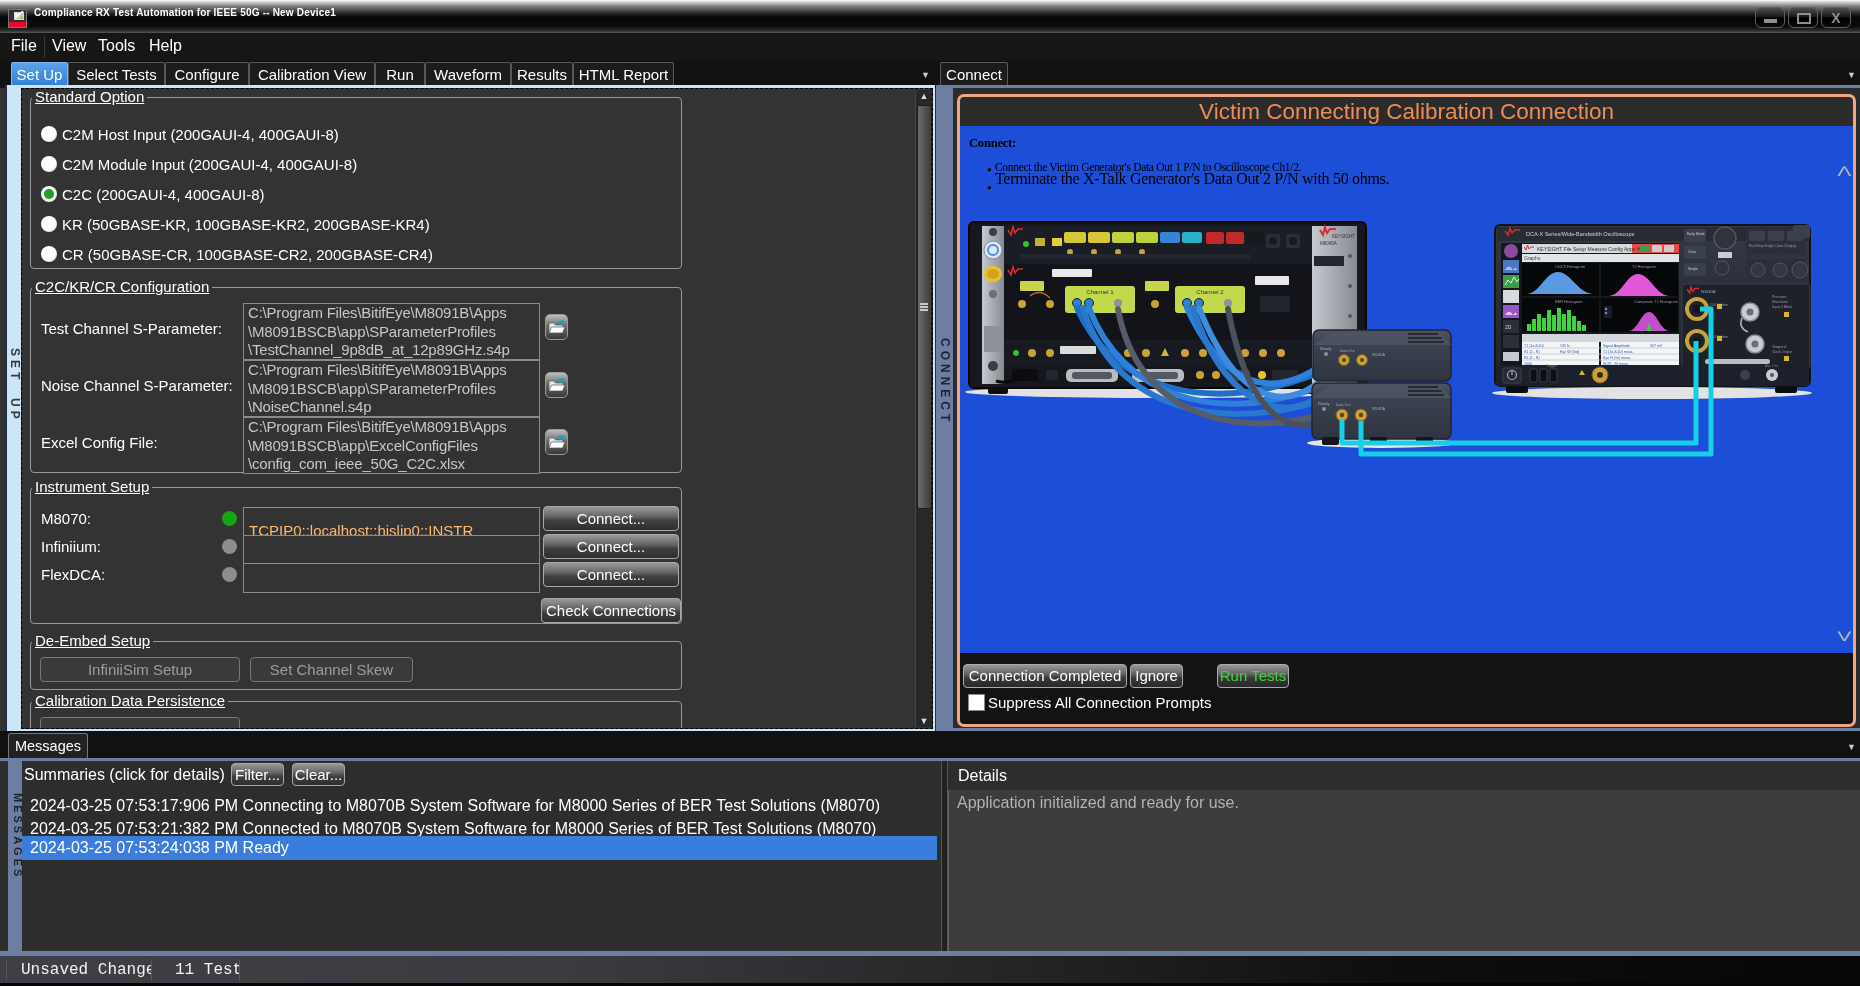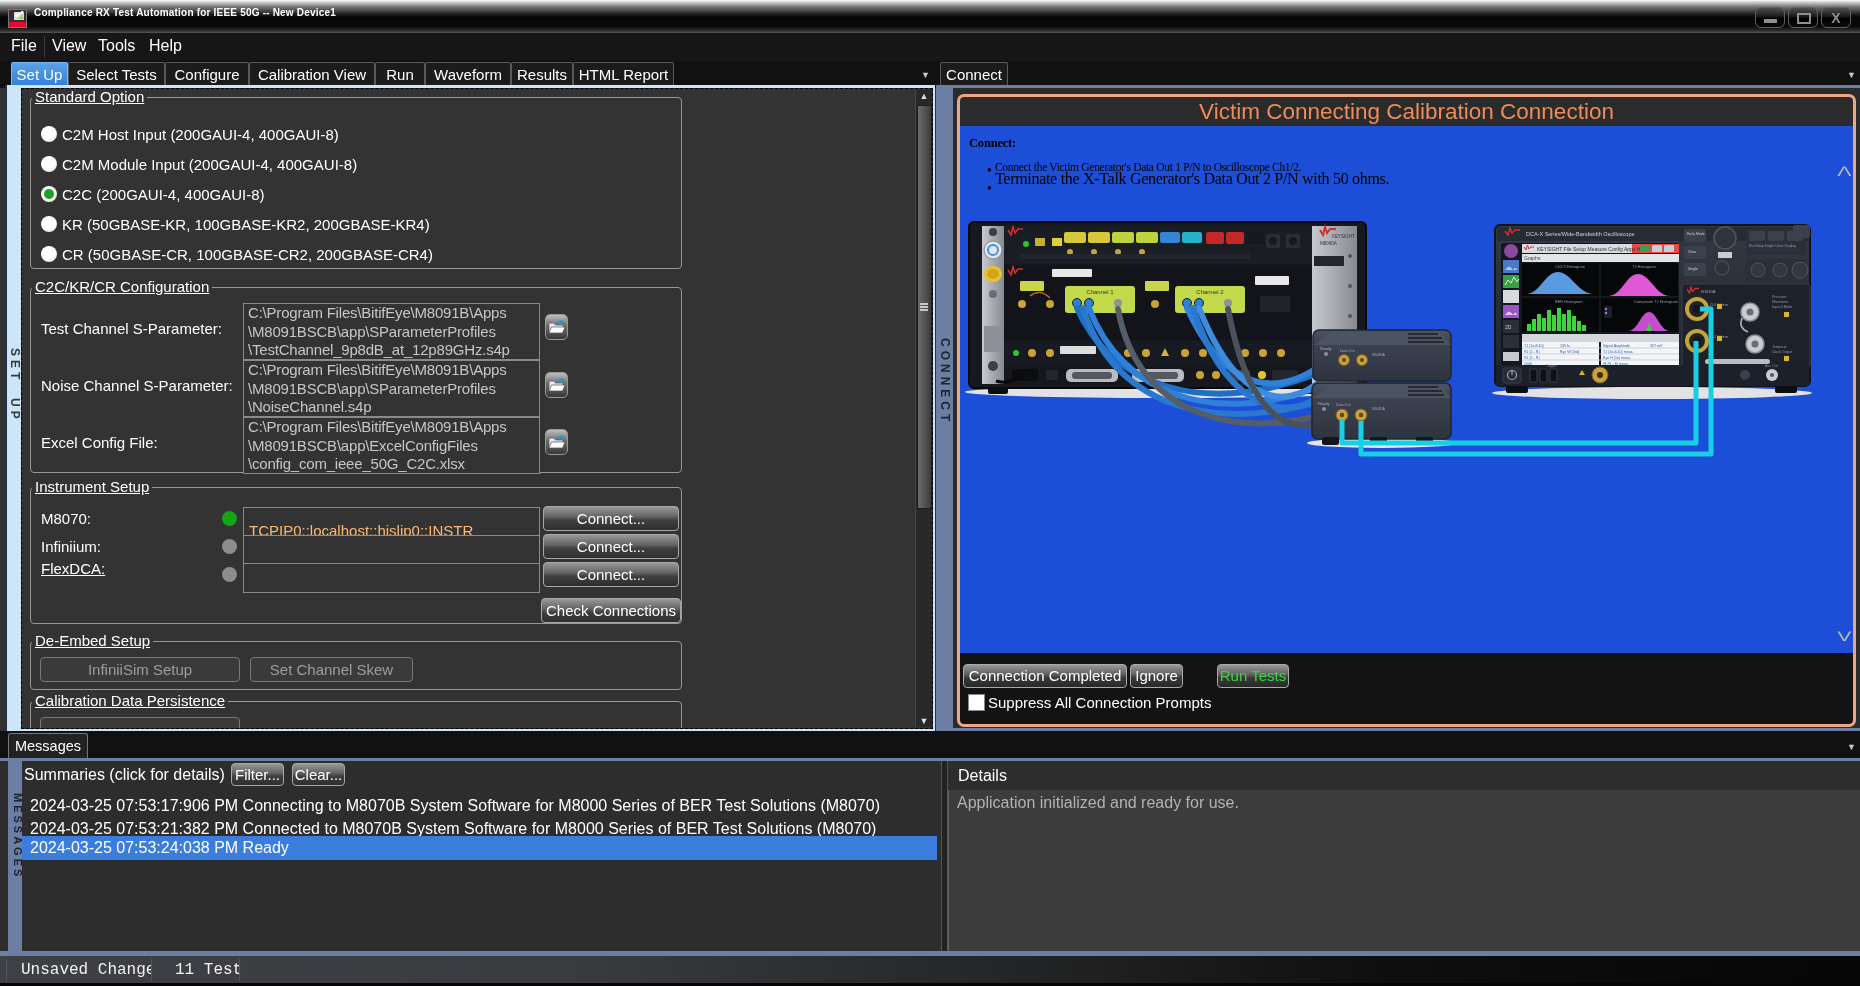--- a/index.html
+++ b/index.html
@@ -175,21 +175,21 @@
       <div class="gb" style="top:398px; height:137px;">
           <div class="lbl">Instrument Setup</div>
         <div class="flbl" style="top:22px;">M8070:</div>
           <div class="led green" style="top:23px;"></div>
         <div class="inbox" style="top:19px;">TCPIP0::localhost::hislip0::INSTR</div>
         <div class="btn" style="left:512px; top:18px; width:136px; height:25px; line-height:23px;">Connect...</div>
         <div class="flbl" style="top:50px;">Infiniium:</div>
           <div class="led" style="top:51px;"></div>
         <div class="inbox" style="top:47px;"></div>
         <div class="btn" style="left:512px; top:46px; width:136px; height:25px; line-height:23px;">Connect...</div>
-        <div class="flbl" style="top:72px;text-decoration:underline;">FlexDCA:</div>
+        <div class="flbl" style="top:78px;">FlexDCA:</div>
           <div class="led" style="top:79px;"></div>
         <div class="inbox" style="top:75px;"></div>
         <div class="btn" style="left:512px; top:74px; width:136px; height:25px; line-height:23px;">Connect...</div>
         <div class="btn" style="left:510px; top:110px; width:140px; height:25px; line-height:23px;">Check Connections</div>
       </div>
       <div class="gb" style="top:552px; height:49px;">
           <div class="lbl">De-Embed Setup</div>
         <div class="btn dis" style="left:9px; top:15px; width:200px; height:25px; line-height:23px;">InfiniiSim Setup</div>
         <div class="btn dis" style="left:219px; top:15px; width:163px; height:25px; line-height:23px;">Set Channel Skew</div>
       </div>

